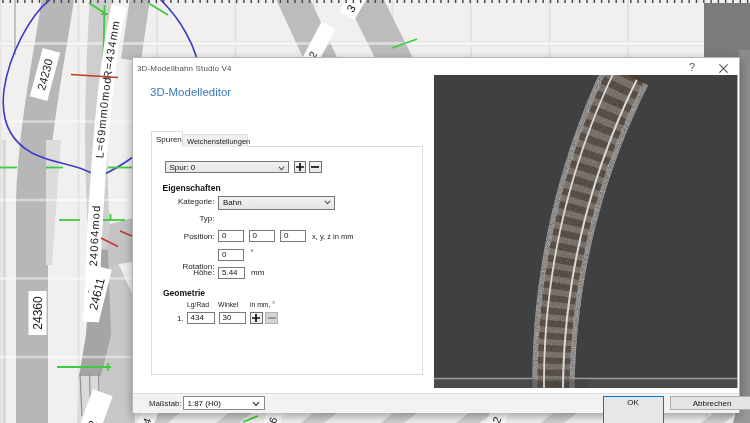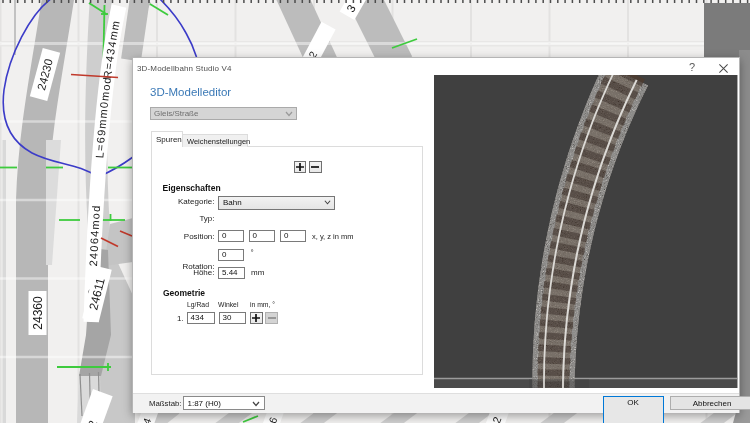--- a/index.html
+++ b/index.html
@@ -289,35 +289,35 @@
 <div id="dlg">
 
   <div class="abs" style="left:4px;top:5.5px;font-size:8px;color:#4f4f4f;letter-spacing:0.15px;">3D-Modellbahn Studio V4</div>
   <div class="abs" style="left:556px;top:3px;font-size:11px;color:#5a5a5a;">?</div>
   <svg class="abs" style="left:585px;top:4.5px;" width="11" height="11" viewBox="0 0 12 12">
     <path d="M1.5,1.5 L10.5,10.5 M10.5,1.5 L1.5,10.5" stroke="#4a4a4a" stroke-width="1.1"></path>
   </svg>
 
   <div class="abs" style="left:17px;top:28px;font-size:11.5px;color:#3b79b6;">3D-Modelleditor</div>
 
-  <div class="abs" style="left:16.5px;top:48.5px;width:147px;height:13px;background:#d5d5d5;border:1px solid #aaa;box-sizing:border-box;">
-    <div class="abs" style="left:3.5px;top:1.5px;font-size:8px;color:#6e6e6e;">Gleis/Straße</div>
-    <svg class="abs" style="right:3px;top:3px;" width="8" height="6" viewBox="0 0 8 6">
-        <path d="M1,1 L4,4.5 L7,1" fill="none" stroke="#9a9a9a" stroke-width="1.2"></path>
-      </svg>
-  </div>
 
   <div class="abs" style="left:17.5px;top:88px;width:272px;height:229px;background:#fff;border:1px solid #dcdcdc;box-sizing:border-box;"></div>
   <div class="abs" style="left:18px;top:73px;width:31.5px;height:16px;background:#fff;border:1px solid #dcdcdc;border-bottom:none;box-sizing:border-box;">
     <div class="abs" style="left:4px;top:3px;font-size:8px;color:#1c1c1c;">Spuren</div>
   </div>
   <div class="abs" style="left:49px;top:75.5px;width:66px;height:13px;background:#f0f0f0;border:1px solid #dcdcdc;border-bottom:none;box-sizing:border-box;">
     <div class="abs" style="left:4px;top:2px;font-size:7.5px;color:#1c1c1c;">Weichenstellungen</div>
   </div>
 
+  <div class="combo" style="left:31.5px;top:102.5px;width:124px;height:12px;">
+    <div class="tx">Spur: 0</div>
+    <svg class="chev" viewBox="0 0 8 6" width="8" height="6" style="top:3px;">
+        <path d="M1,1 L4,4.5 L7,1" fill="none" stroke="#444" stroke-width="1.2"></path>
+      </svg>
+  </div>
   <div class="pmbtn" style="left:160.5px;top:102.5px;width:12.5px;height:12px;">
     <svg width="10" height="10" viewBox="0 0 10 10" style="margin-top:0px;">
         <path d="M5,1 L5,9 M1,5 L9,5" stroke="#111" stroke-width="1.7"></path>
       </svg>
   </div>
   <div class="pmbtn" style="left:176px;top:102.5px;width:12.5px;height:12px;">
     <svg width="10" height="10" viewBox="0 0 10 10">
         <path d="M1,5 L9,5" stroke="#111" stroke-width="1.7"></path>
       </svg>
   </div>

